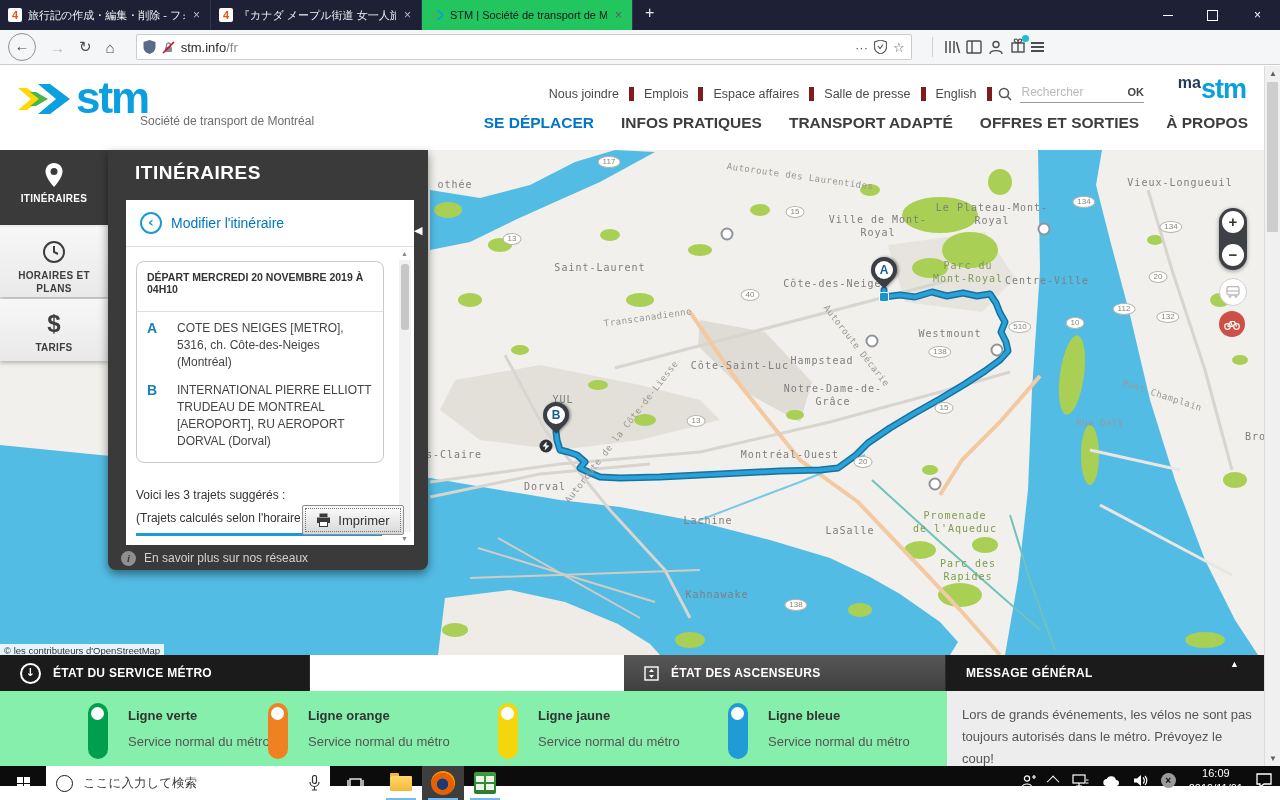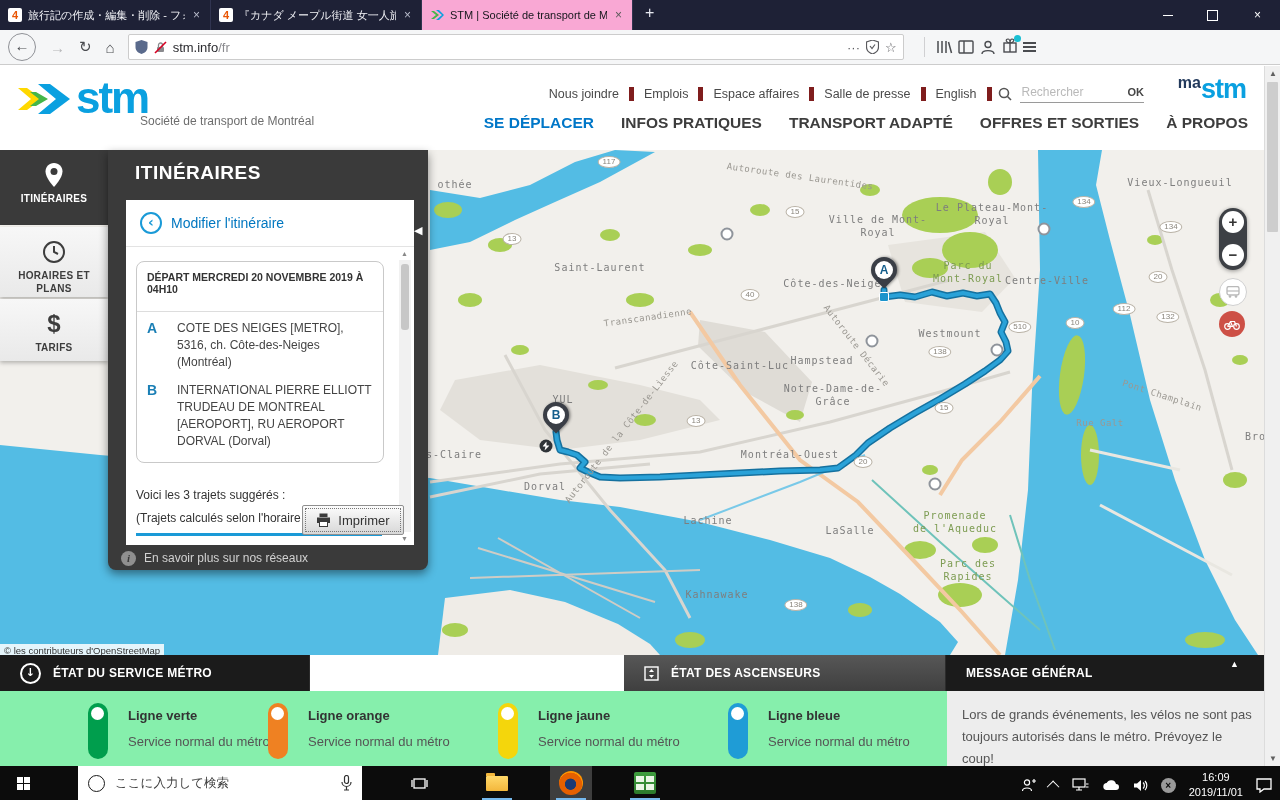--- a/index.html
+++ b/index.html
@@ -3,33 +3,33 @@
 <meta charset="utf-8">
 <style>
   html,body{margin:0;padding:0;width:1280px;height:800px;overflow:hidden;
     font-family:"Liberation Sans",sans-serif;background:#fff;}
   .abs{position:absolute;}
   
   #tabbar{position:absolute;left:0;top:0;width:1280px;height:30px;background:#1e2136;display:flex;align-items:stretch;}
   .btab{width:194px;display:flex;align-items:center;gap:6px;padding:0 8px;color:#f2f3f7;font-size:11px;border-right:1px solid #303450;cursor:default;}
   .btab .t{flex:1;white-space:nowrap;overflow:hidden;}
   .btab .x{color:#b9bccb;font-size:12px;padding:0 2px;}
-  .btab.active{background:#f9a8d4;color:#15171c;}
+  .btab.active{background:#22c55e;color:#15171c;}
   .btab.active .x{color:#5a5a5a;}
   .fav4{width:14px;height:14px;background:#fff;border-radius:2px;color:#e95504;font:bold 11px/14px "Liberation Sans",sans-serif;text-align:center;flex:none;}
   .newtab{color:#e6e8f0;font-size:16px;padding:4px 12px;}
   #winctl{margin-left:auto;display:flex;}
   .wc{width:45px;display:flex;align-items:center;justify-content:center;color:#fff;font-size:12px;}
   .wc .mini{width:10px;height:1px;background:#fff;display:block;}
   .wc .rest{width:9px;height:9px;border:1px solid #fff;display:block;}
   #toolbar{position:absolute;left:0;top:30px;width:1280px;height:34px;background:#f5f6f7;border-bottom:1px solid #ccc;display:flex;align-items:center;}
   .tbicon{color:#4a4c50;font-size:15px;margin:0 7px;text-align:center;}
   .backcirc{width:26px;height:26px;border:1px solid #8f9196;border-radius:50%;line-height:24px;margin-left:8px;background:#f5f6f7;}
   .fwd{color:#b6b6b8;}
-  #urlbar{height:24px;width:762px;margin-left:6px;background:#fff;border:1px solid #ccc;border-radius:2px;display:flex;align-items:center;padding:0 6px;gap:6px;}
+  #urlbar{height:24px;width:762px;margin-left:14px;background:#fff;border:1px solid #ccc;border-radius:2px;display:flex;align-items:center;padding:0 6px;gap:6px;}
   #urltext{font-size:13px;color:#2a2a2e;}
   #urltext .path{color:#8a8a8e;}
   #urlbar .spacer{flex:1;}
   .uicon{color:#5a5a5e;font-size:13px;}
   #tbright{display:flex;align-items:center;margin-left:14px;gap:4px;}
   .vsep{width:1px;height:20px;background:#d0d0d2;margin:0 6px;}
   .hamb span{display:block;width:13px;height:2px;background:#4a4c50;margin:2px 0;}
   
   #site{position:absolute;left:0;top:66px;width:1264px;height:700px;background:#fff;overflow:hidden;}
   #pagescroll{position:absolute;left:1264px;top:66px;width:16px;height:700px;background:#f0f0f0;border-left:1px solid #dcdcdc;}
@@ -105,21 +105,21 @@
   #msgup{left:1230px;top:593px;color:#fff;font-size:9px;}
   
   #statusrow{left:0;top:625px;width:1264px;height:75px;background:#86efac;}
   .lpill{position:absolute;top:12px;width:20px;height:56px;border-radius:10px;}
   .lpill .hole{position:absolute;left:3px;top:4px;width:13px;height:13px;background:#fff;border-radius:50%;}
   .lname{position:absolute;top:17px;font-size:13px;font-weight:bold;color:#333;}
   .lstat{position:absolute;top:43px;font-size:13px;color:#555;}
   #msgpanel{position:absolute;left:947px;top:0;width:317px;height:75px;background:#ededed;padding:13px 0 0 15px;box-sizing:border-box;}
   #msgpanel .mt{font-size:13px;color:#555;line-height:22px;width:295px;}
   
-  #taskbar{position:absolute;left:0;top:766px;width:1280px;height:34px;background:#0c0c0c;display:flex;align-items:flex-end;color:#fff;gap:32px;}
+  #taskbar{position:absolute;left:0;top:766px;width:1280px;height:20px;background:#0c0c0c;display:flex;align-items:flex-start;color:#fff;}
   #startbtn{width:46px;height:34px;display:flex;align-items:center;justify-content:center;}
   .wingrid{display:grid;grid-template-columns:6px 6px;grid-gap:1px;}
   .wingrid i{width:6px;height:6px;background:#fff;}
   #tsearch{width:284px;height:34px;background:#fff;display:flex;align-items:center;gap:10px;padding:0 10px;box-sizing:border-box;}
   #tsearch .ring{width:15px;height:15px;border:1.5px solid #1a1a1a;border-radius:50%;flex:none;}
   #tsearch .ph{font-size:12.5px;color:#3c3c3c;flex:1;}
   .tbapp{width:42px;height:34px;display:flex;align-items:center;justify-content:center;position:relative;}
   .tbapp .ul{position:absolute;left:6px;bottom:0;width:30px;height:2px;background:#76b9ed;}
   .tbapp.hl{background:#3e3e3e;}
   #taskview{margin:0 4px;}

